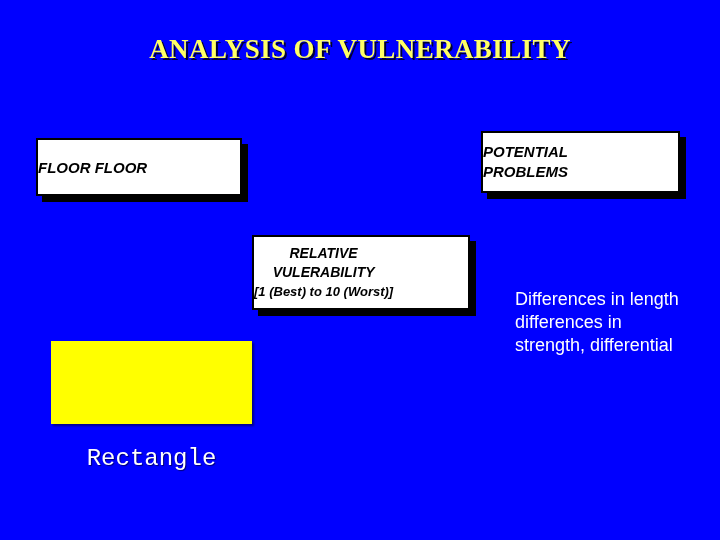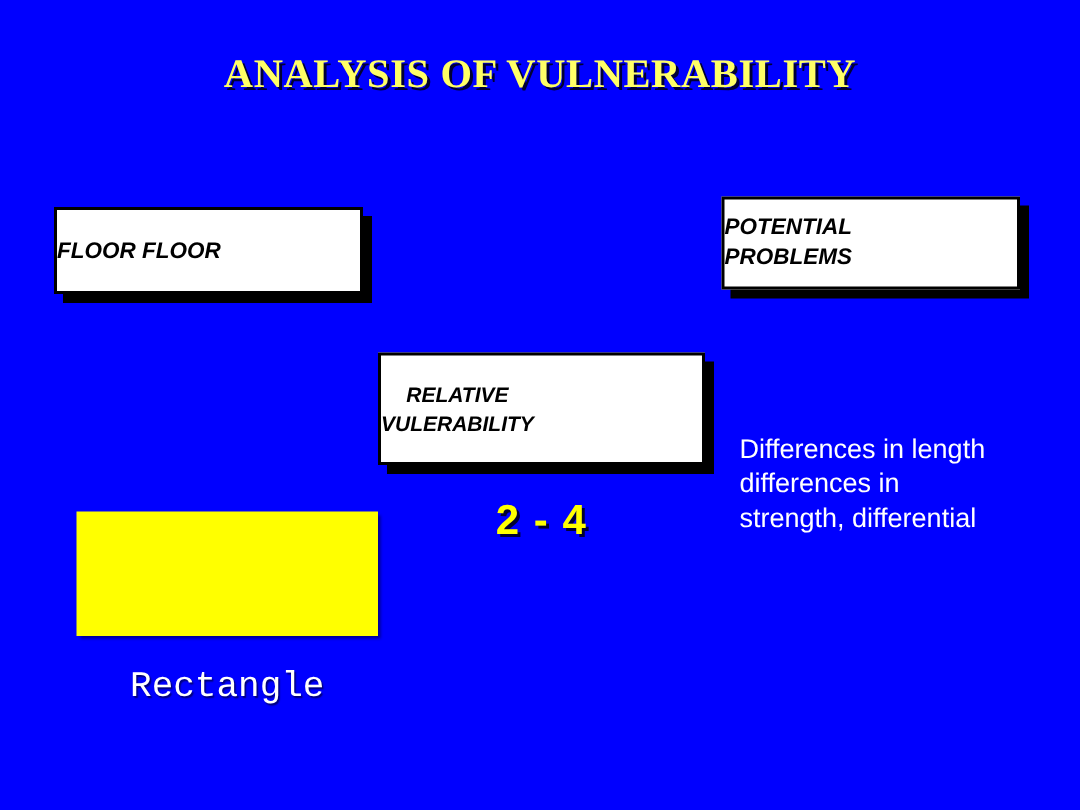--- a/index.html
+++ b/index.html
@@ -110,20 +110,21 @@
     width: 200px;
     color: #ffffff;
     font-family: "Liberation Sans", sans-serif;
     font-size: 18px;
     line-height: 23px;
     font-weight: normal;
   }
   #description .line {
     display: block;
     white-space: nowrap;
+    margin-left: 22px;
   }
 
   
   #shape-rectangle {
     position: absolute;
     left: 51px;
     top: 341px;
     width: 201px;
     height: 83px;
     background: #ffff00;
@@ -157,24 +158,24 @@
     <div>
       <span class="line">POTENTIAL</span>
       <span class="line">PROBLEMS</span>
     </div>
   </div>
 
   <div class="callout" id="box-relative-vulnerability">
     <div>
       <span class="line">RELATIVE</span>
       <span class="line">VULERABILITY</span>
+      <span class="line small">[1 (Best) to 10 (Worst)]</span>
     </div>
   </div>
 
-  <div id="score">2 - 4</div>
 
   <div id="description">
     <span class="line">Differences in length</span>
     <span class="line">differences in</span>
     <span class="line">strength, differential</span>
   </div>
 
   <div id="shape-rectangle"></div>
 
   <div id="shape-label">Rectangle</div>

